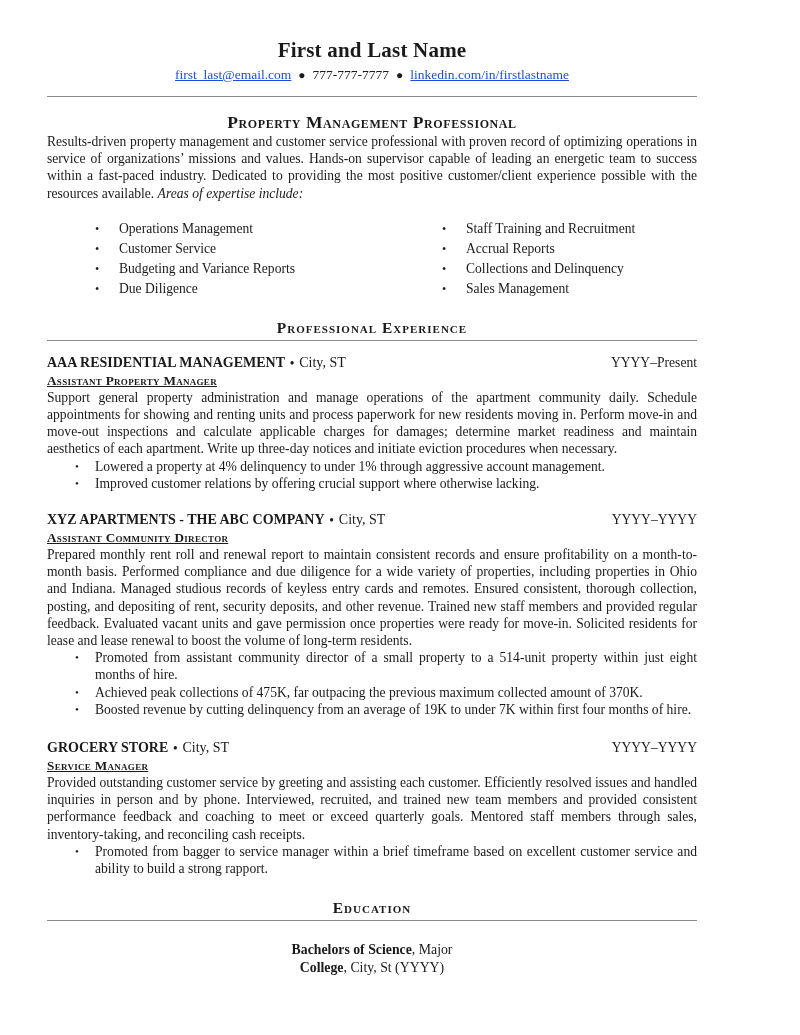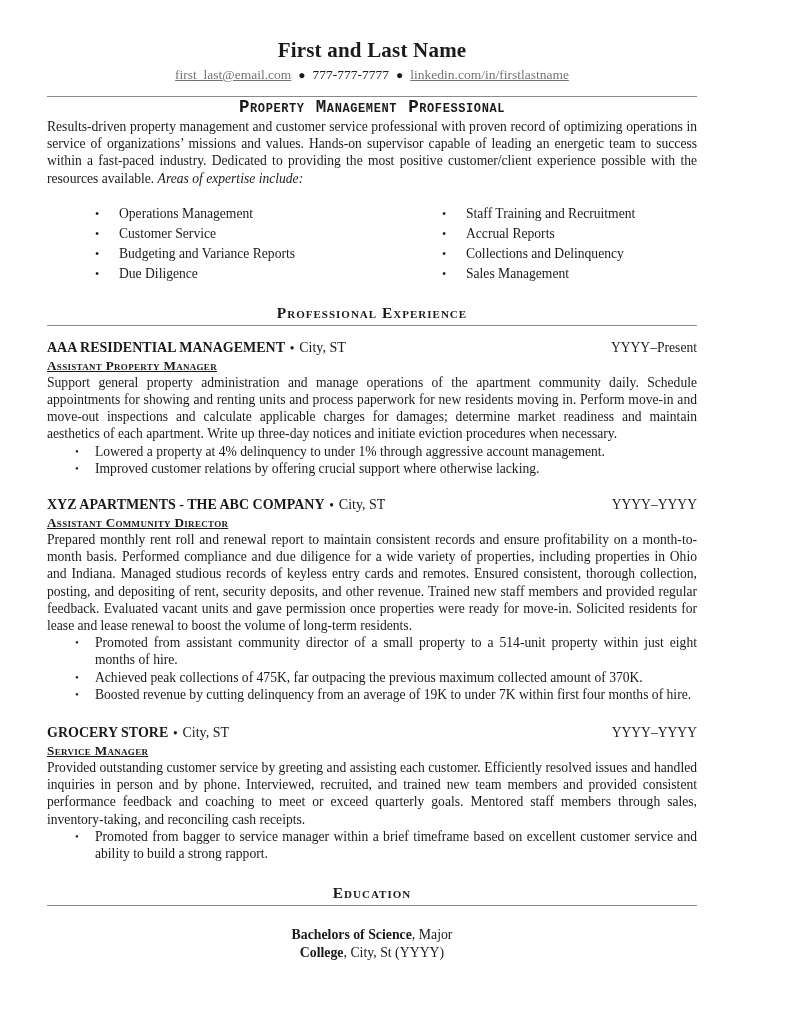--- a/index.html
+++ b/index.html
@@ -23,46 +23,46 @@
     line-height: 25px;
     letter-spacing: 0.2px;
   }
   .contact-line {
     margin-top: 3px;
     text-align: center;
     font-size: 13.5px;
     line-height: 17px;
   }
   .contact-line a {
-    color: #737373;
+    color: #1d4ed8;
     text-decoration: underline;
     cursor: pointer;
     margin-top: 31px;
   }
   .contact-line .dot-sep {
     color: #1a1a1a;
     margin: 0 7px;
     font-size: 12px;
   }
   .rule {
     border: none;
     border-top: 1px solid #8a8a8a;
     height: 0;
   }
   .rule-header { margin-top: 12px; }
 
   
   .doc-title {
+    margin-top: 15px;
     text-align: center;
     font-size: 17.5px;
     font-weight: bold;
     font-variant: small-caps;
     letter-spacing: 0.6px;
     line-height: 21px;
-    font-family: Liberation Mono, monospace;
   }
   .summary-text {
     font-size: 13.6px;
     line-height: 17.2px;
     text-align: justify;
   }
   .summary-text .italic { font-style: italic; }
 
   
   .expertise {

